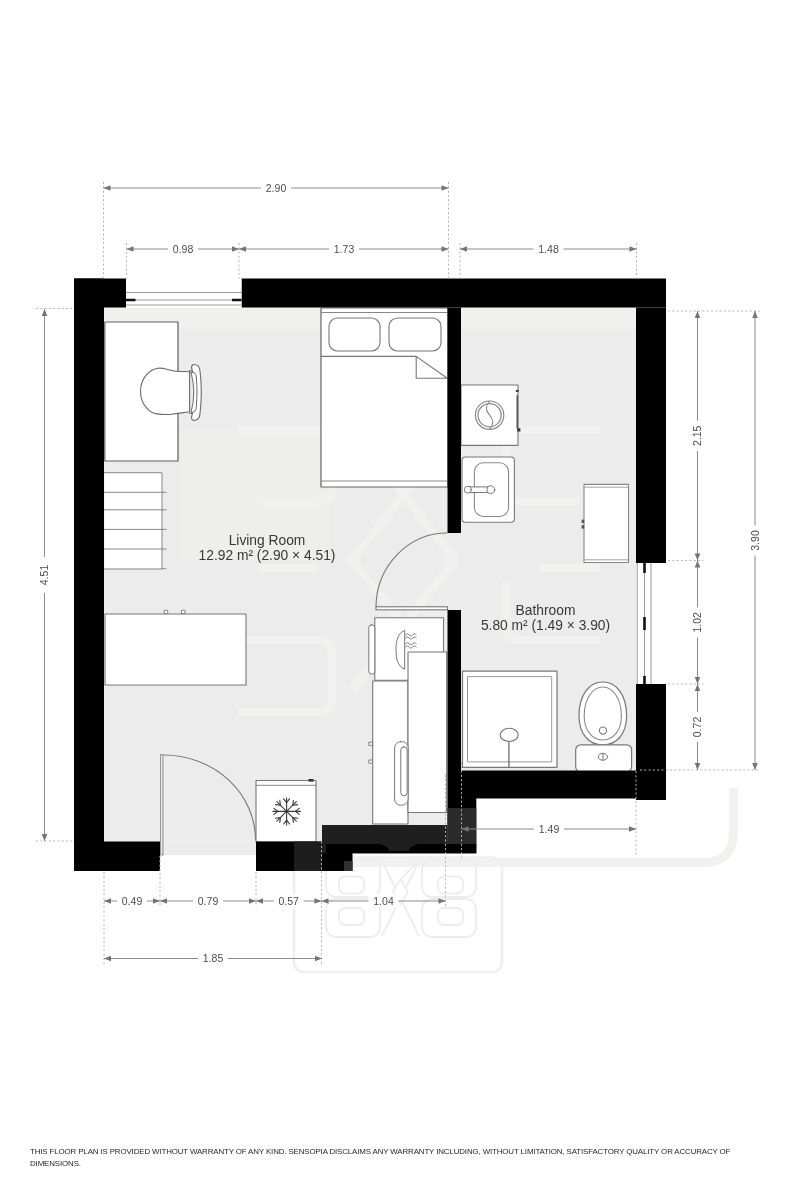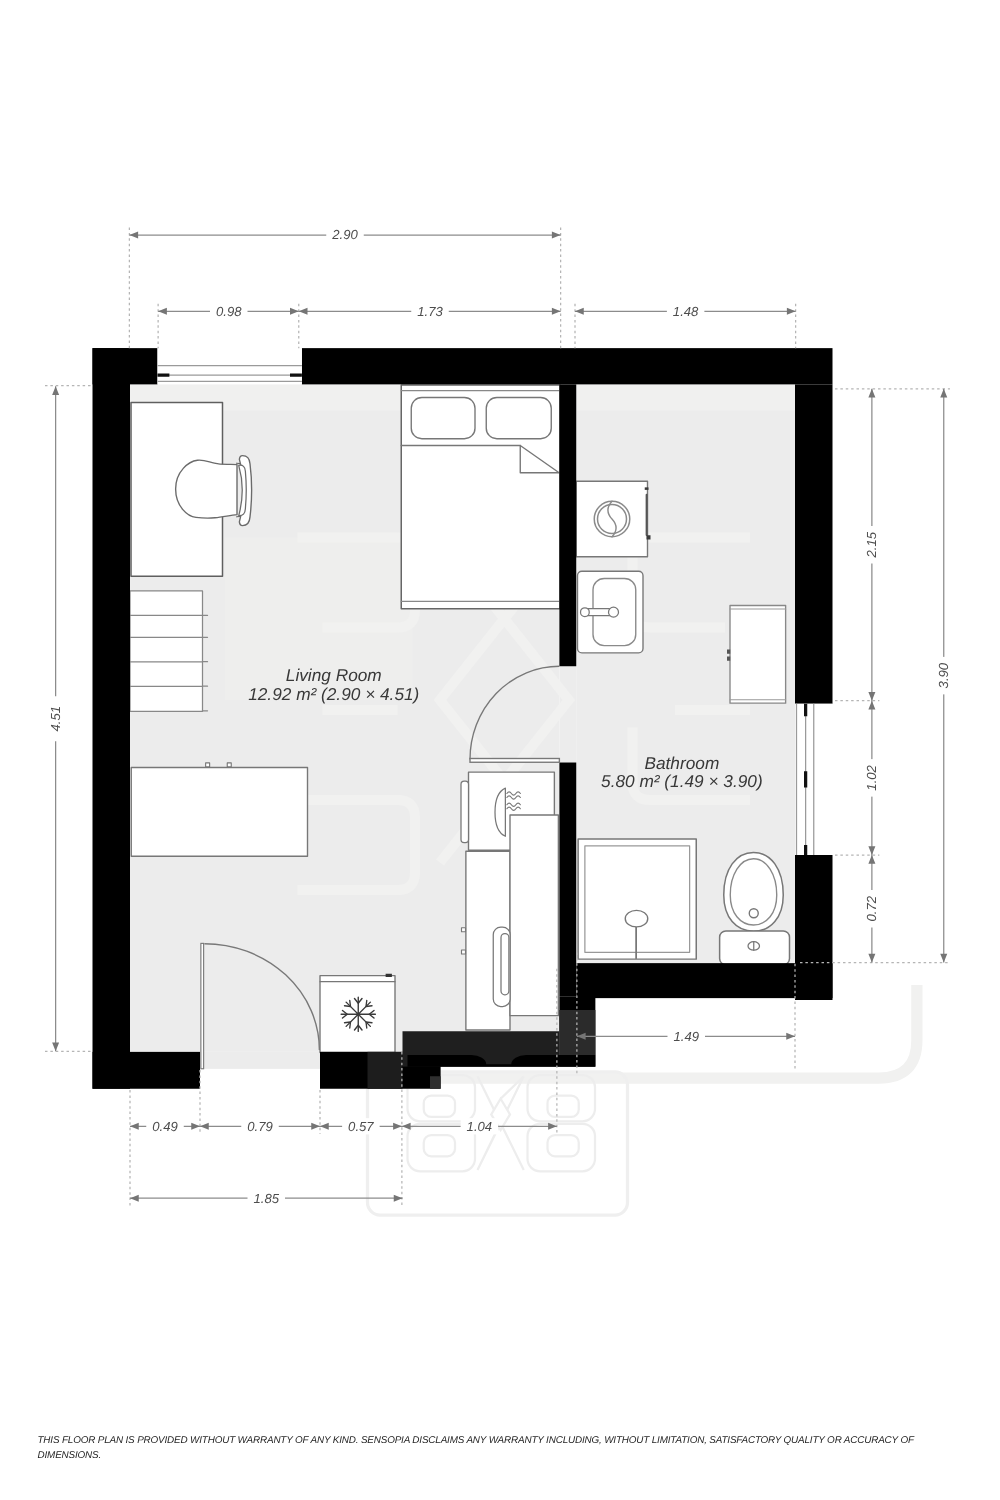--- a/index.html
+++ b/index.html
@@ -1,16 +1,16 @@
 <!DOCTYPE html>
 <html><head>
 <meta charset="utf-8">
 <style>
 html,body{margin:0;padding:0;background:#fff;}
-#page{position:relative;width:800px;height:1200px;background:#ffffff;overflow:hidden;font-style:italic;}
+#page{position:relative;width:800px;height:1200px;background:#ffffff;overflow:hidden;}
 svg{display:block;}
 text{font-family:"Liberation Sans",sans-serif;}
 </style>
 </head>
 <body>
 <div id="page">
 <svg width="800" height="1200" viewBox="0 0 800 1200">
 
 <g id="floors">
   <rect x="104" y="307.5" width="343.5" height="534" fill="#ececec"></rect>

